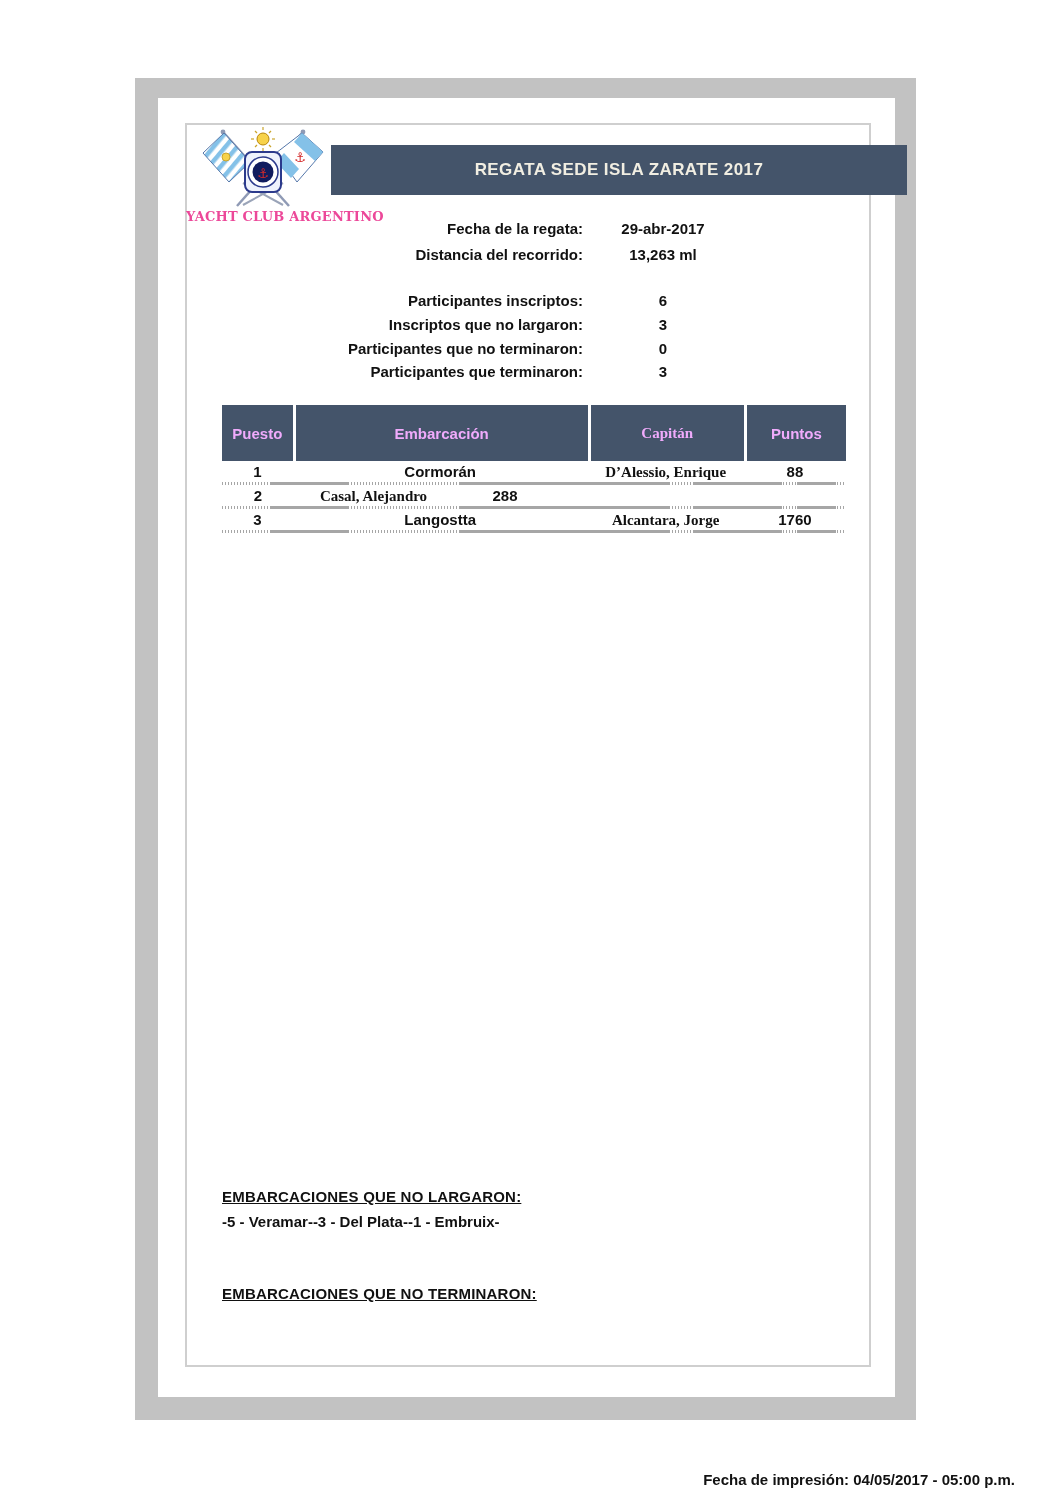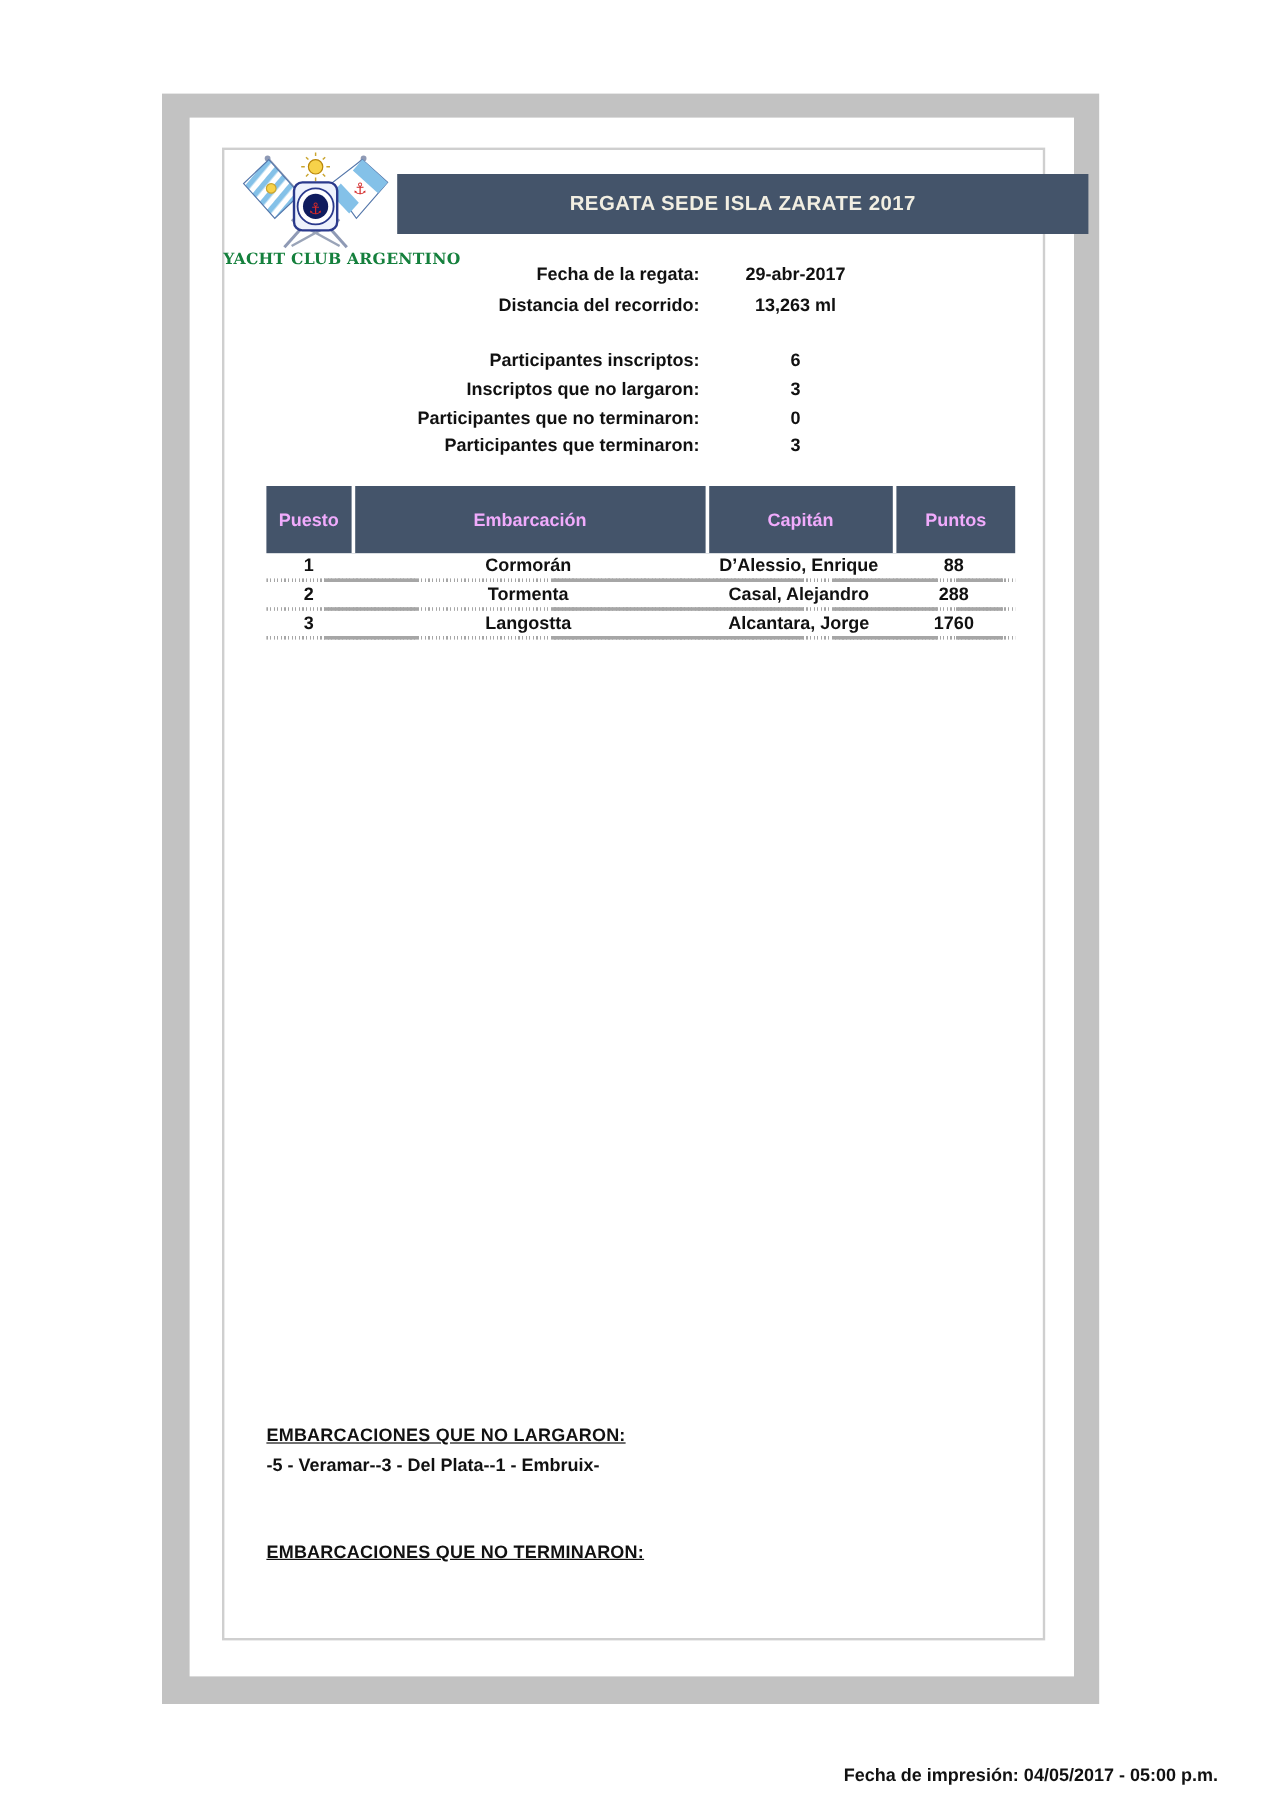--- a/index.html
+++ b/index.html
@@ -8,21 +8,21 @@
     position:relative;width:1058px;height:1497px;background:#ffffff;overflow:hidden;
     font-family:"Liberation Sans",sans-serif;color:#111111;
   }
   .frame{position:absolute;left:135px;top:78px;width:781px;height:1342px;background:#c2c2c2;}
   .sheet{position:absolute;left:158px;top:98px;width:737px;height:1299px;background:#ffffff;}
   .content-border{position:absolute;left:185px;top:123px;width:686px;height:1244px;border:2px solid #cfcfcf;background:#ffffff;}
 
   .logo{position:absolute;left:193px;top:126px;width:140px;height:84px;}
   .club-name{
     position:absolute;left:186px;top:209px;width:152px;text-align:center;
-    font-family:"DejaVu Serif",serif;font-weight:bold;font-size:13px;color:#15803d;
+    font-family:"DejaVu Serif",serif;font-weight:bold;font-size:13px;color:#ec4899;
     letter-spacing:0.2px;white-space:nowrap;
   }
 
   .title-band{
     position:absolute;left:331px;top:145px;width:576px;height:50px;background:#44546a;
     display:flex;align-items:center;justify-content:center;
   }
   .title-band span{
     color:#f1eee2;font-weight:bold;font-size:17px;letter-spacing:0.4px;white-space:nowrap;
   }
@@ -38,21 +38,21 @@
 
   .table{position:absolute;left:222px;top:405px;width:624px;}
   .thead{display:flex;height:56px;background:#44546a;}
   .th{
     color:#f0abfc;font-weight:bold;font-size:15px;text-align:center;
     display:flex;align-items:center;justify-content:center;white-space:nowrap;
   }
   .th+.th{border-left:3px solid #ffffff;}
   .c1{width:72px;}
   .c2{width:300px;}
-  .c3{width:159px;}
+  .c3{width:159px;font-family:Liberation Serif, serif;}
   .c4{width:104px;}
   .trow{position:relative;display:flex;height:24px;}
   .td{
     font-weight:bold;font-size:15px;text-align:center;line-height:22px;white-space:nowrap;
   }
   .trow::after{
     content:"";position:absolute;left:0;bottom:0;width:624px;height:3px;
     background-image:
       linear-gradient(90deg,
         transparent 0 48px,#a6a6a6 48px 126px,
@@ -163,21 +163,20 @@
       <div class="th c4">Puntos</div>
     </div>
     <div class="trow">
       <div class="td c1">1</div>
       <div class="td c2">Cormorán</div>
       <div class="td c3">D’Alessio, Enrique</div>
       <div class="td c4">88</div>
     </div>
     <div class="trow">
       <div class="td c1">2</div>
-      <div class="td c2">Tormenta</div>
       <div class="td c3">Casal, Alejandro</div>
       <div class="td c4">288</div>
     </div>
     <div class="trow">
       <div class="td c1">3</div>
       <div class="td c2">Langostta</div>
       <div class="td c3">Alcantara, Jorge</div>
       <div class="td c4">1760</div>
     </div>
   </div>

